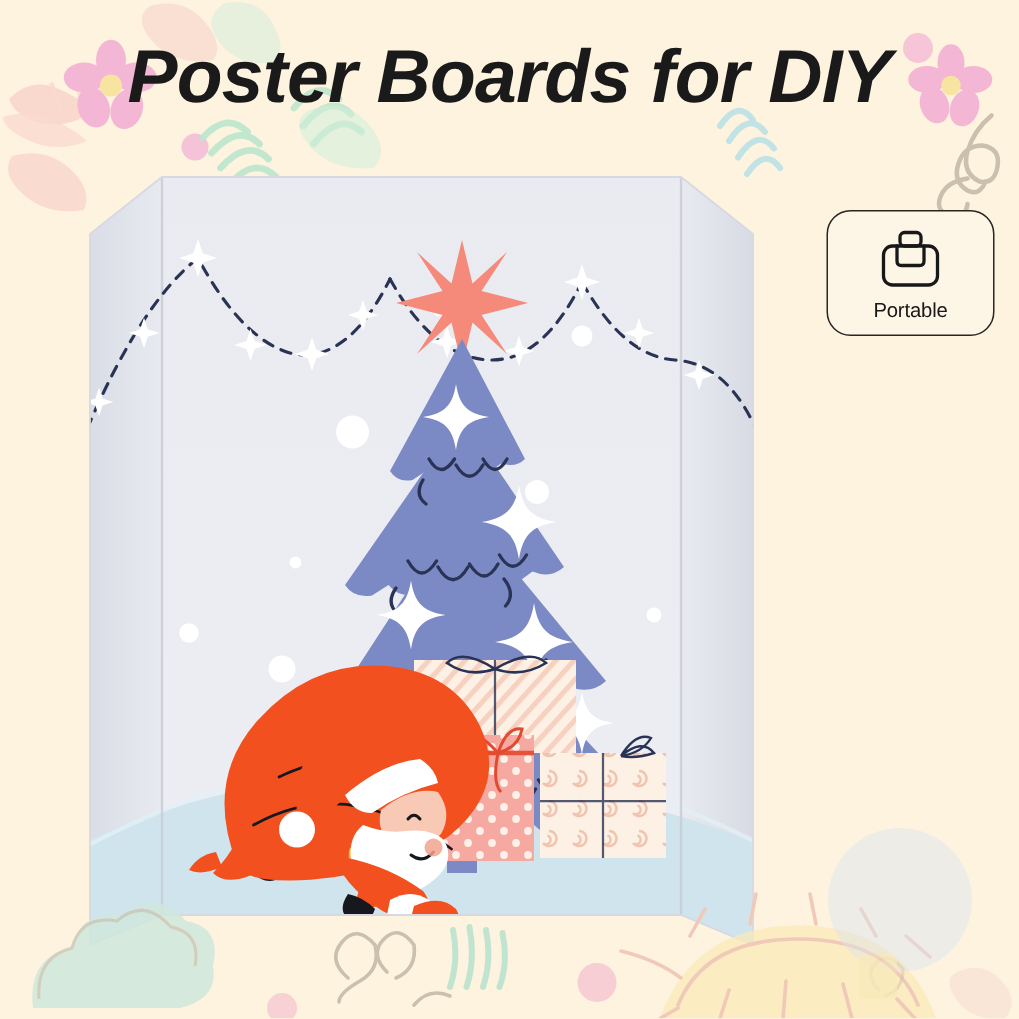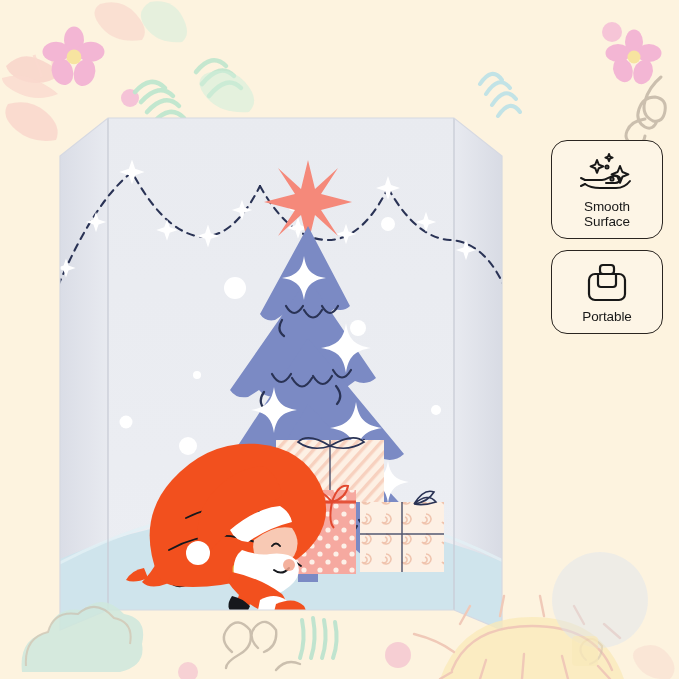--- a/index.html
+++ b/index.html
@@ -149,20 +149,21 @@
 
       <g opacity=".45">
         <path d="M100 4 q22-6 36 10 t6 26 q-26 4-40-12 t-2-24z" fill="#f7c9c4"></path>
       </g>
       <g opacity=".5">
         <path d="M150 2 q22-4 32 14 t0 26 q-24 2-36-14 t4-26z" fill="#cfeedb"></path>
       </g>
     </svg>
   </div>
 
+  <div class="title">Poster Boards for DIY</div>
 
   <div class="board-wrap">
     <svg viewBox="0 0 490 528" xmlns="http://www.w3.org/2000/svg">
       <defs>
         <linearGradient id="gLeft" x1="0" y1="0" x2="1" y2="0">
           <stop offset="0" stop-color="#dadde6"></stop>
           <stop offset="1" stop-color="#e8eaf0"></stop>
         </linearGradient>
         <linearGradient id="gCenter" x1="0" y1="0" x2="0" y2="1">
           <stop offset="0" stop-color="#e9ebf0"></stop>
@@ -408,38 +409,20 @@
         <g fill="none" stroke="#cbbfae" stroke-width="2.2" stroke-linecap="round">
           <path d="M586 660 q-10-10-2-18 t18 4 q0 14-12 18"></path>
         </g>
         <rect x="572" y="636" width="26" height="30" rx="4" fill="#f7e6b0" opacity=".7"></rect>
       </g>
     </svg>
   </div>
 
   <div class="features">
 
-    <div class="card">
-      <div class="ico">
-        <svg width="54" height="42" viewBox="0 0 54 42" fill="none" stroke="#181818" stroke-width="2" stroke-linecap="round" stroke-linejoin="round">
-          <path d="M5 28 L22 28 C26 28 29 25 33 24 C36 23 39 24 40 26 C41 29 38 31 35 31 L26 31"></path>
-          <path d="M5 32 C9 35 14 36 20 36 L36 36 C42 36 47 33 50 29"></path>
-          <path d="M5 28 L1 26 M5 32 L1 34"></path>
-          <circle cx="32" cy="27" r="1.6"></circle>
-          <path d="M17 8 l1.8 4.6 L23.4 14.4 l-4.6 1.8 L17 20.8 l-1.8-4.6 L10.6 14.4 l4.6-1.8Z"></path>
-          <path d="M40 14 l2.4 6 L48.4 22.4 l-6 2.4 L40 30.8 l-2.4-6 L31.6 22.4 l6-2.4Z"></path>
-          <path d="M29 2 l1 2.6 L32.6 5.6 l-2.6 1 L29 9.2 l-1-2.6 L25.4 5.6 l2.6-1Z"></path>
-          <circle cx="27" cy="15" r="1.5"></circle>
-        </svg>
-      </div>
-      <div class="clabel">
-        <span>Smooth</span>
-        <span>Surface</span>
-      </div>
-    </div>
 
 
 
     <div class="card">
       <div class="ico">
         <svg width="48" height="42" viewBox="0 0 48 42" fill="none" stroke="#181818" stroke-width="2.2" stroke-linecap="round" stroke-linejoin="round">
           <rect x="17" y="3" width="14" height="9" rx="3"></rect>
           <rect x="6" y="12" width="36" height="26" rx="6"></rect>
           <path d="M15 12 L15 22 C15 24 16 25 18 25 L30 25 C32 25 33 24 33 22 L33 12"></path>
         </svg>

